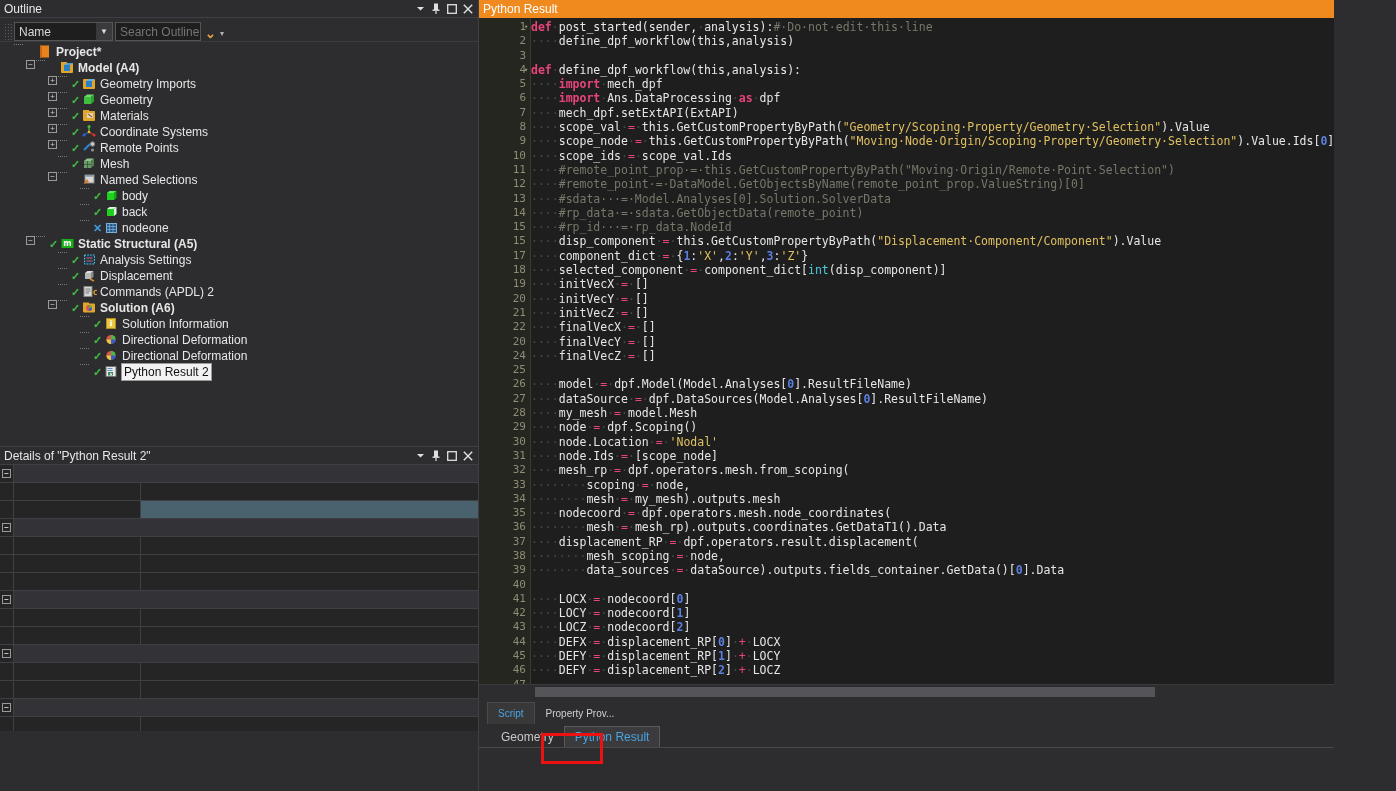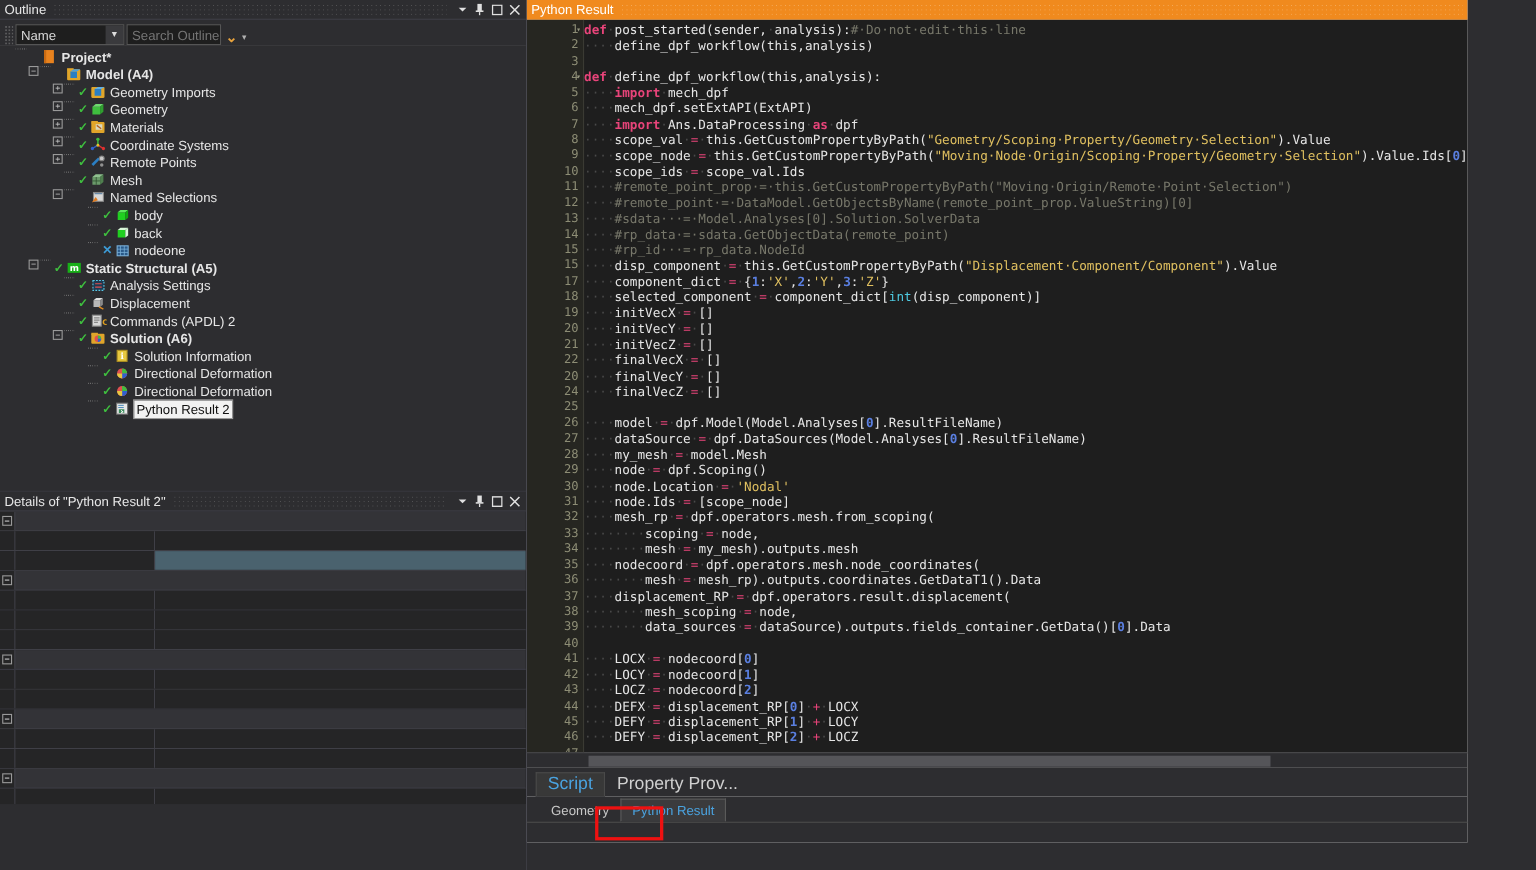--- a/index.html
+++ b/index.html
@@ -176,21 +176,21 @@
     background: #555559;
   }
 
   
   #btabs1 {
     height: 26px; background: #2d2d30; display: flex; align-items: flex-end;
     padding-left: 8px;
   }
   .btab {
     height: 22px; padding: 0 10px; display: flex; align-items: center;
-    font-size: 16px; color: #d0d0d0; border: 1px solid transparent;
+    font-size: 10px; color: #d0d0d0; border: 1px solid transparent;
   }
   .btab.active {
     color: #4aa3e0; background: #383838; border: 1px solid #4a4a4a;
     border-bottom-color: #383838;
   }
   #btabs2 {
     height: 24px; background: #2d2d30; display: flex; align-items: flex-end;
     padding-left: 12px; border-bottom: 1px solid #4a4a4a;
   }
   .btab2 {
@@ -729,22 +729,22 @@
           <div class="gline">47</div>
           <div class="gline">48</div>
           <div class="gline">49</div>
         </div>
       <div id="code-lines">
           <div class="cline"><span class="kw">def</span><span class="ws">·</span><span class="fn">post_started(sender,</span><span class="ws">·</span><span class="var">analysis):</span><span class="cmt">#·Do·not·edit·this·line</span></div>
           <div class="cline"><span class="ws">····</span><span class="var">define_dpf_workflow(this,analysis)</span></div>
           <div class="cline"></div>
           <div class="cline"><span class="kw">def</span><span class="ws">·</span><span class="fn">define_dpf_workflow(this,analysis):</span></div>
           <div class="cline"><span class="ws">····</span><span class="kw">import</span><span class="ws">·</span><span class="var">mech_dpf</span></div>
+          <div class="cline"><span class="ws">····</span><span class="kw">import</span><span class="ws">·</span><span class="var">Ans.DataProcessing</span><span class="ws">·</span><span class="kw">as</span><span class="ws">·</span><span class="var">dpf</span></div>
           <div class="cline"><span class="ws">····</span><span class="var">mech_dpf.setExtAPI(ExtAPI)</span></div>
-          <div class="cline"><span class="ws">····</span><span class="kw">import</span><span class="ws">·</span><span class="var">Ans.DataProcessing</span><span class="ws">·</span><span class="kw">as</span><span class="ws">·</span><span class="var">dpf</span></div>
           <div class="cline"><span class="ws">····</span><span class="var">scope_val</span><span class="ws">·</span><span class="op">=</span><span class="ws">·</span><span class="var">this.GetCustomPropertyByPath(</span><span class="str">"Geometry/Scoping·Property/Geometry·Selection"</span><span class="var">).Value</span></div>
           <div class="cline"><span class="ws">····</span><span class="var">scope_node</span><span class="ws">·</span><span class="op">=</span><span class="ws">·</span><span class="var">this.GetCustomPropertyByPath(</span><span class="str">"Moving·Node·Origin/Scoping·Property/Geometry·Selection"</span><span class="var">).Value.Ids[</span><span class="num">0</span><span class="var">]</span></div>
           <div class="cline"><span class="ws">····</span><span class="var">scope_ids</span><span class="ws">·</span><span class="op">=</span><span class="ws">·</span><span class="var">scope_val.Ids</span></div>
           <div class="cline"><span class="ws">····</span><span class="cmt">#remote_point_prop·=·this.GetCustomPropertyByPath("Moving·Origin/Remote·Point·Selection")</span></div>
           <div class="cline"><span class="ws">····</span><span class="cmt">#remote_point·=·DataModel.GetObjectsByName(remote_point_prop.ValueString)[0]</span></div>
           <div class="cline"><span class="ws">····</span><span class="cmt">#sdata···=·Model.Analyses[0].Solution.SolverData</span></div>
           <div class="cline"><span class="ws">····</span><span class="cmt">#rp_data·=·sdata.GetObjectData(remote_point)</span></div>
           <div class="cline"><span class="ws">····</span><span class="cmt">#rp_id···=·rp_data.NodeId</span></div>
           <div class="cline"><span class="ws">····</span><span class="var">disp_component</span><span class="ws">·</span><span class="op">=</span><span class="ws">·</span><span class="var">this.GetCustomPropertyByPath(</span><span class="str">"Displacement·Component/Component"</span><span class="var">).Value</span></div>
           <div class="cline"><span class="ws">····</span><span class="var">component_dict</span><span class="ws">·</span><span class="op">=</span><span class="ws">·</span><span class="var">{</span><span class="num">1</span><span class="var">:</span><span class="str">'X'</span><span class="var">,</span><span class="num">2</span><span class="var">:</span><span class="str">'Y'</span><span class="var">,</span><span class="num">3</span><span class="var">:</span><span class="str">'Z'</span><span class="var">}</span></div>

